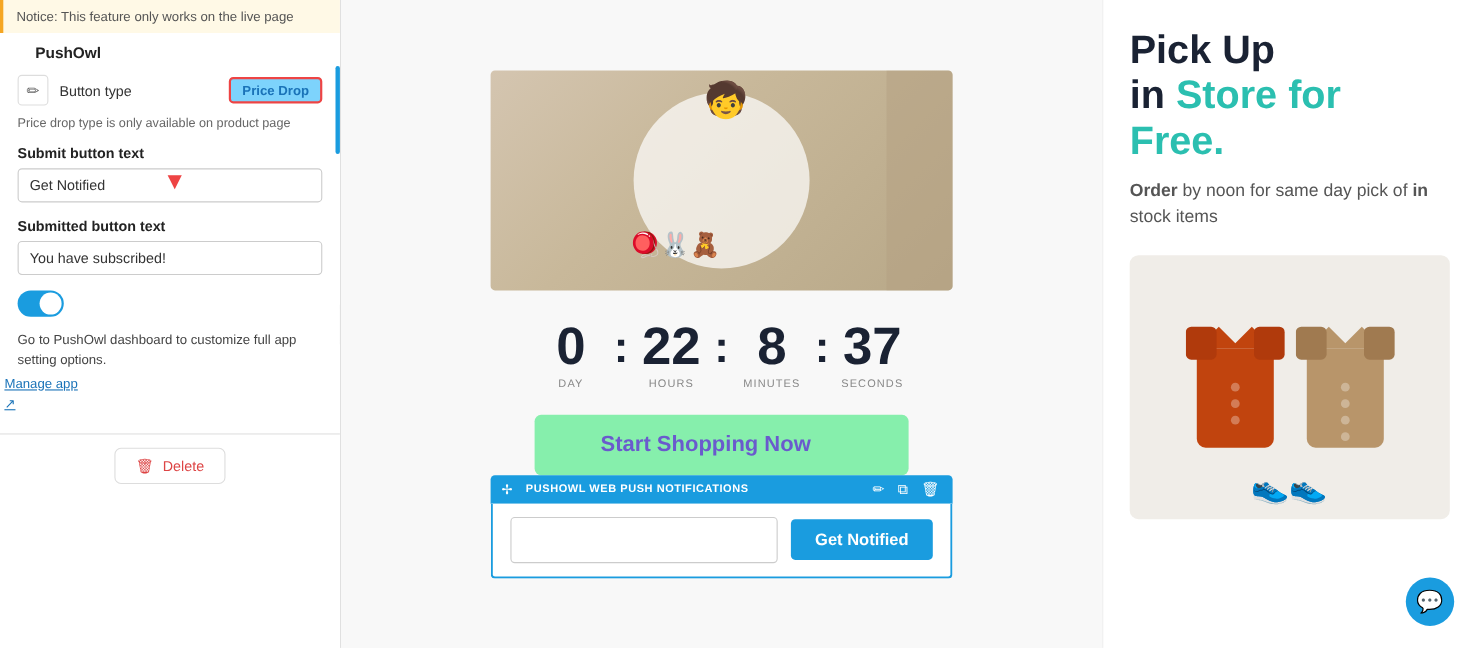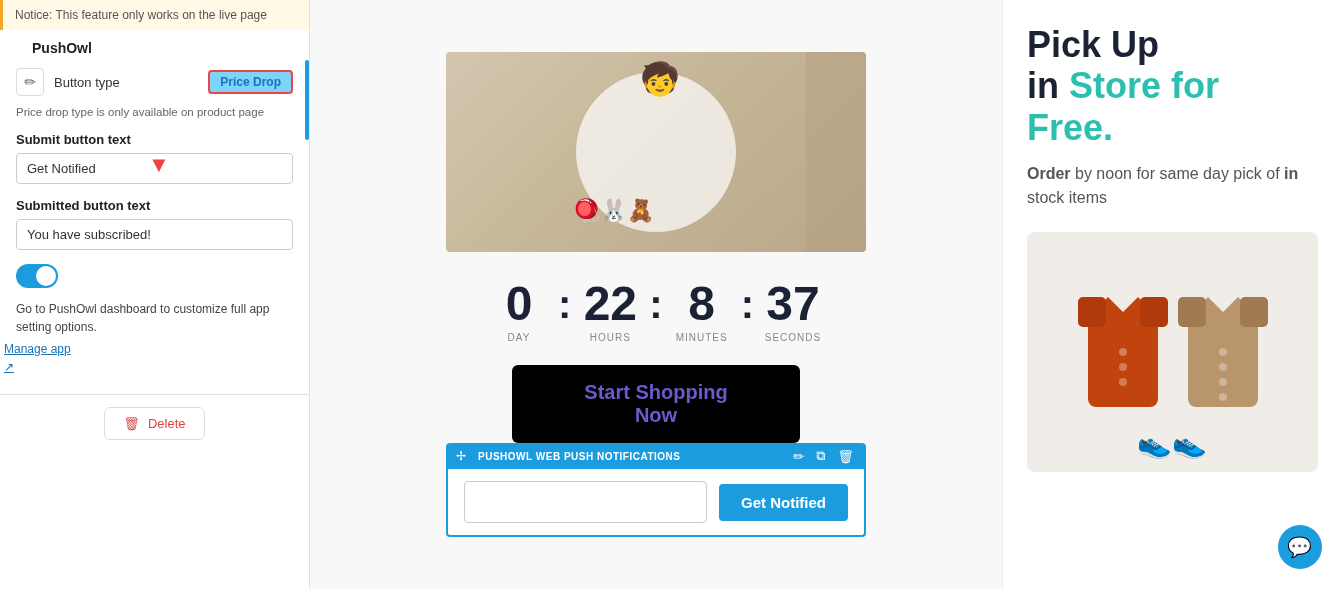--- a/index.html
+++ b/index.html
@@ -262,31 +262,31 @@
       font-weight: 700;
       color: #1a2233;
       padding: 0 4px;
       line-height: 1.1;
       align-self: flex-start;
       margin-top: 2px;
     }
 
     
     .start-shopping-btn {
-      background: #000000;
+      background: #86efac;
       border: none;
       border-radius: 6px;
       padding: 16px 60px;
       font-size: 20px;
       font-weight: 600;
       color: #6a5acd;
       cursor: pointer;
       margin-bottom: 0;
-      width: 288px;
-      text-align: center;
+      width: 340px;
+      text-align: left;
     }
 
     
     .pushowl-widget-container {
       position: relative;
       width: 420px;
       margin-top: 0;
     }
     .pushowl-toolbar {
       background: #1a9cdf;

